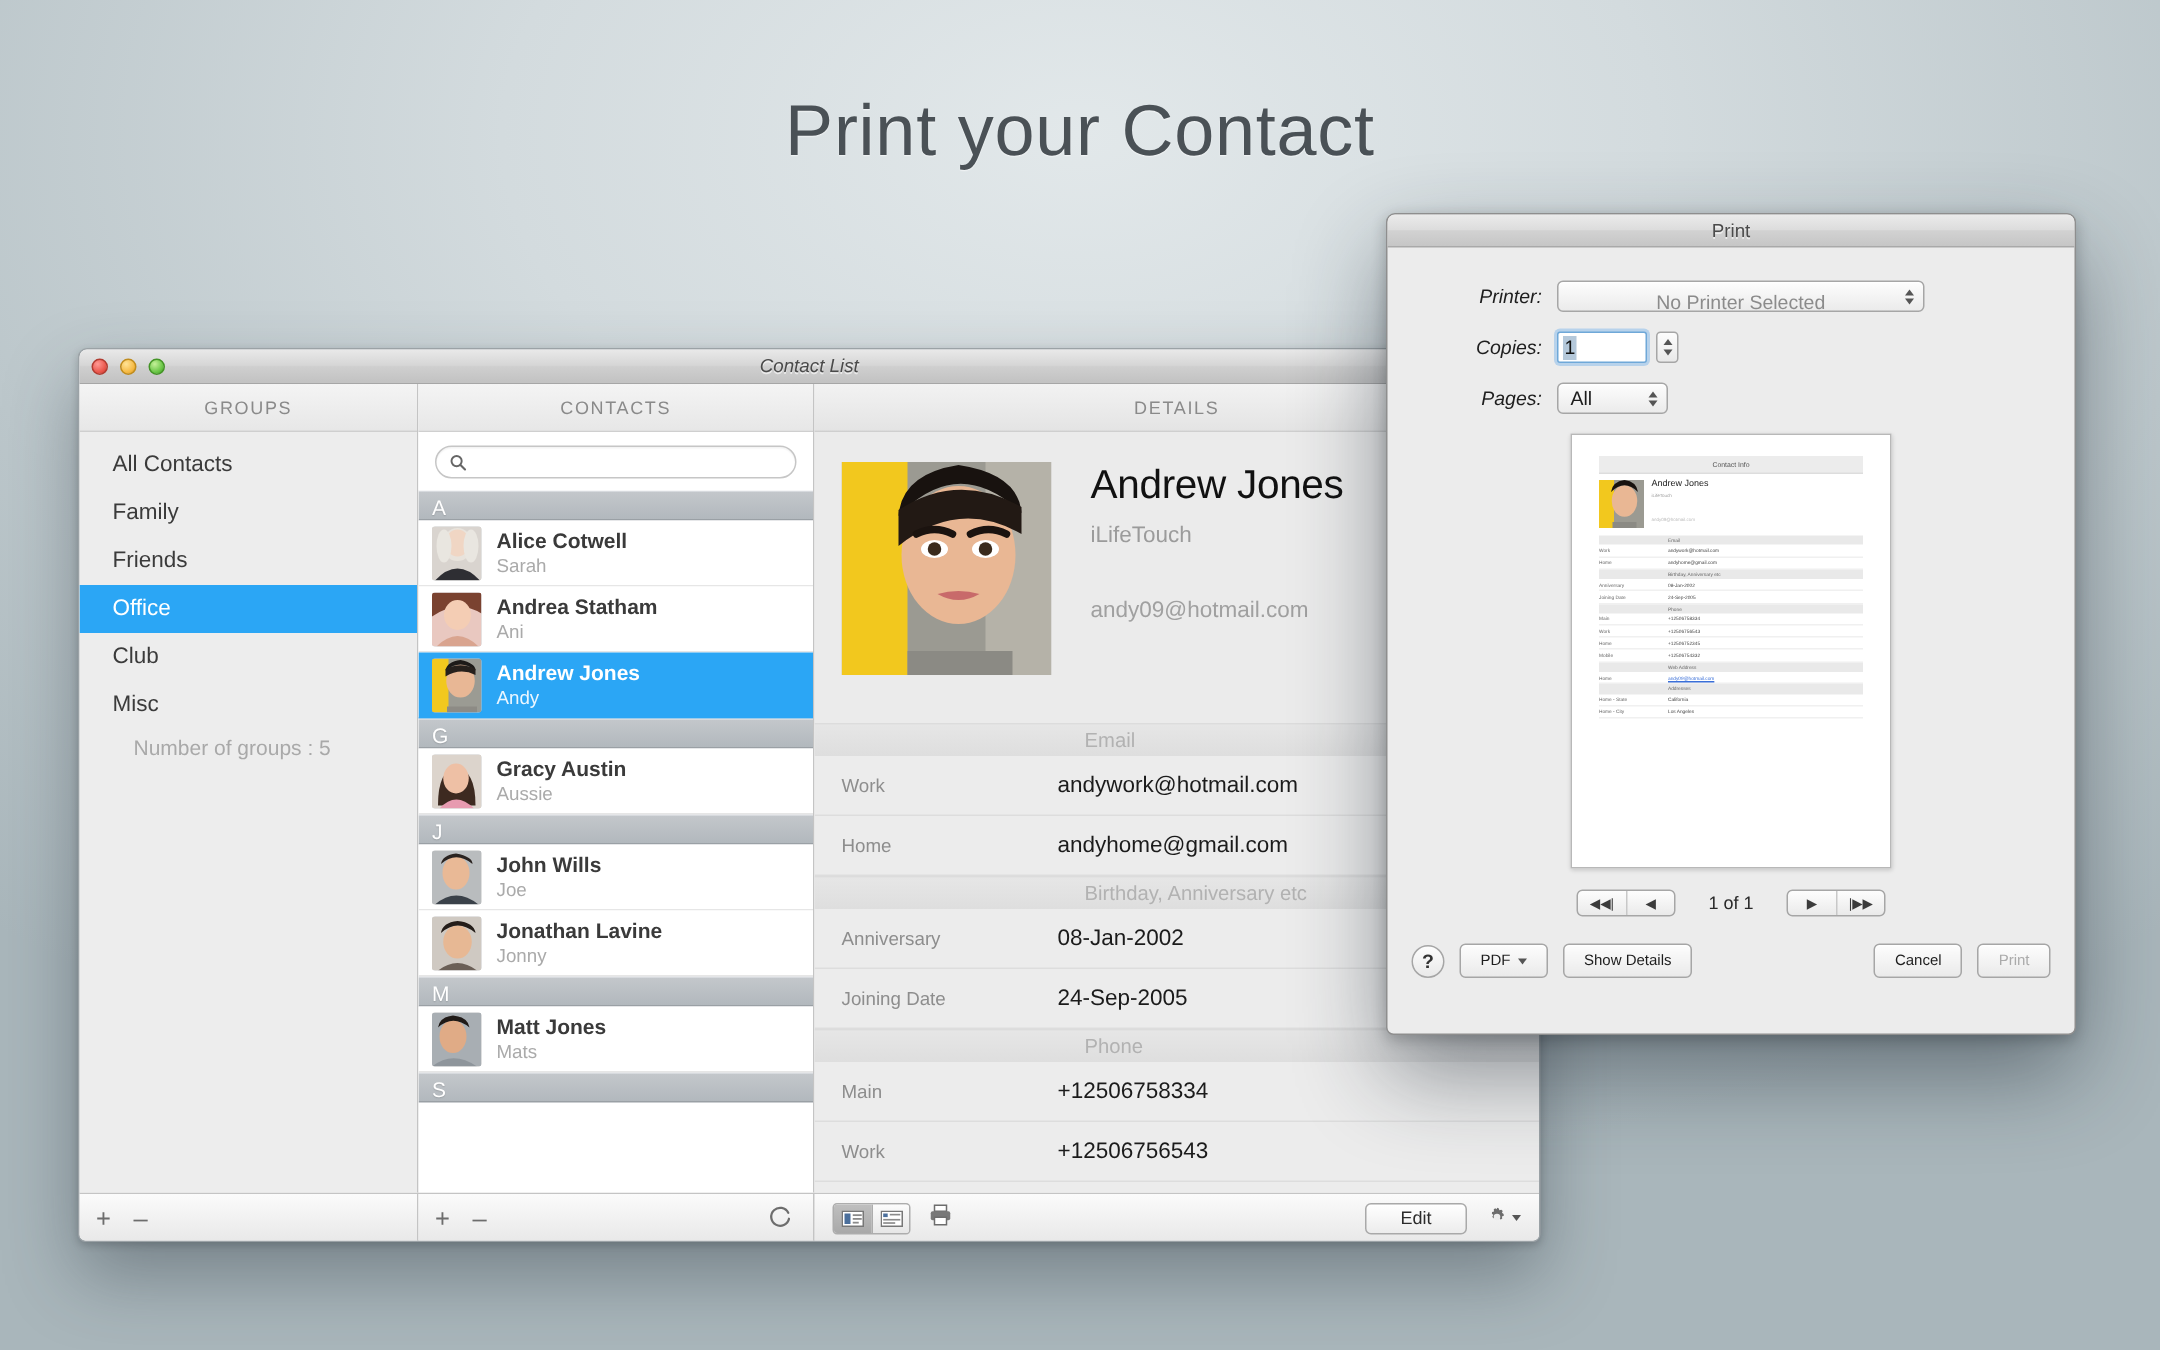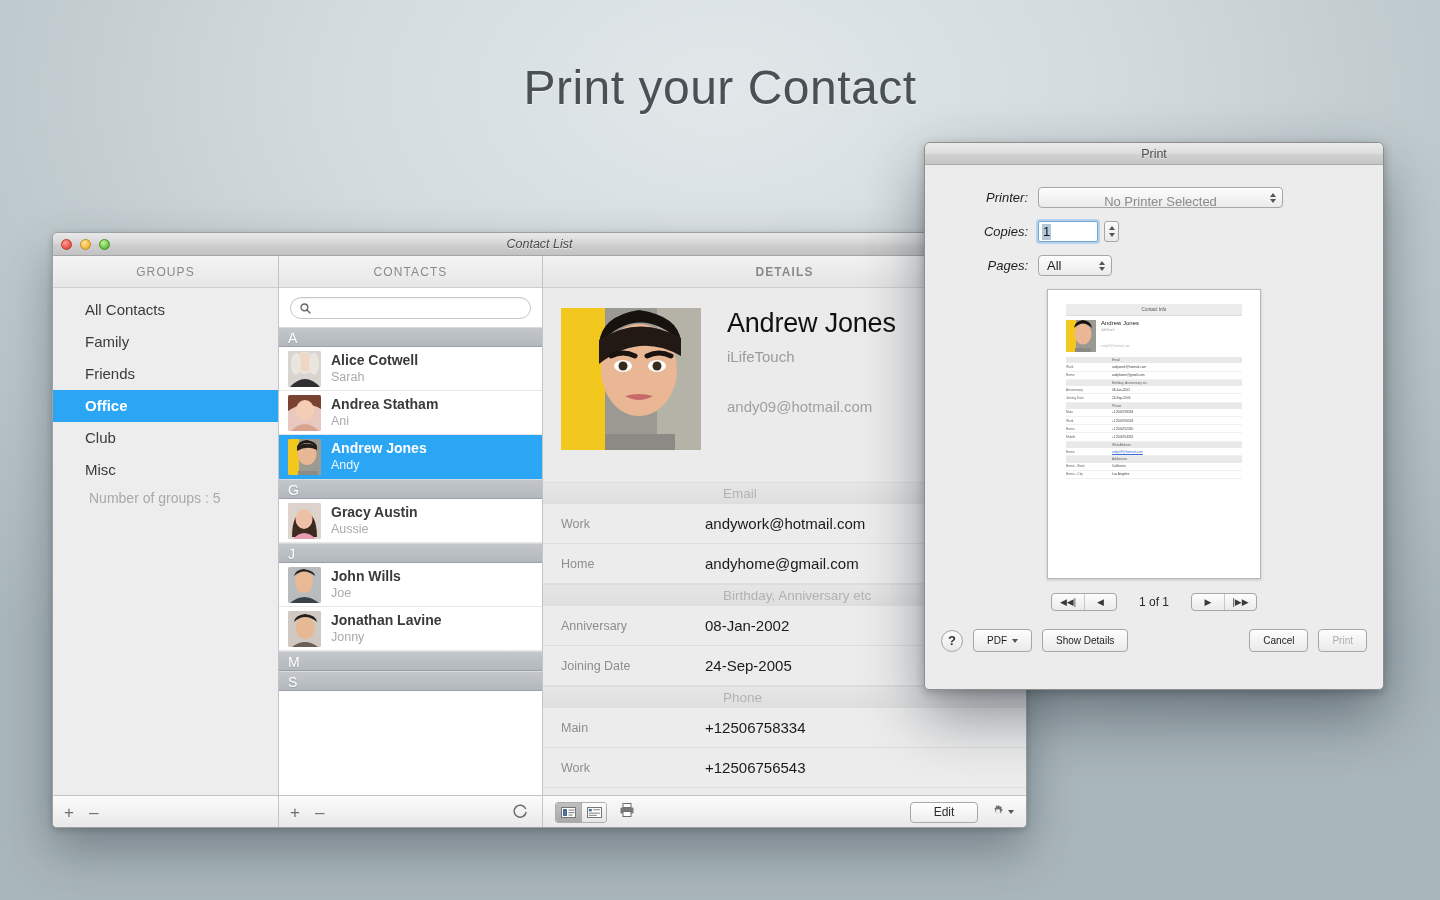--- a/index.html
+++ b/index.html
@@ -54,28 +54,28 @@
   .col-groups   { width: 226px; background:#ededed; border-right:1px solid #c4c4c4; position:relative; }
   .col-contacts { width: 264px; background:#fff;    border-right:1px solid #c4c4c4; position:relative; }
   .col-details  { flex: 1;      background:#ebebeb; position:relative; }
 
   .col-header {
     height: 32px; line-height: 32px; text-align: center;
     font-size: 12px; letter-spacing: 1.1px; color: #8a8a8a;
     background: linear-gradient(to bottom,#f4f4f4,#e7e7e7);
     border-bottom: 1px solid #cfcfcf;
   }
-  .col-details .col-header { background: linear-gradient(to bottom,#f2f2f2,#e4e4e4); font-weight: bold; }
+  .col-details .col-header { background: linear-gradient(to bottom,#f2f2f2,#e4e4e4); }
 
   
   .group-item {
-    height: 32px; line-height: 32px; padding-left: 32px;
+    height: 32px; line-height: 32px; padding-left: 22px;
     font-size: 15px; color: #3b3b3b;
   }
-  .group-item.selected { background: #2ba6f5; color: #fff; font-weight: 700; }
+  .group-item.selected { background: #2ba6f5; color: #fff; font-weight: 400; }
   .groups-count {
     margin-top: 4px; padding-left: 36px; font-size: 14px; color: #a9a9a9;
   }
 
   
   .search-wrap { padding: 9px 11px 8px; background:#fff; }
   .search-field {
     height: 22px; border: 1px solid #c6c6c6; border-radius: 11px;
     background: #fff; display: flex; align-items: center; padding: 0 9px;
     box-shadow: inset 0 1px 1px rgba(0,0,0,.05);
@@ -394,20 +394,34 @@
               </svg>
           </div>
           <div>
             <div class="c-name">Jonathan  Lavine</div>
             <div class="c-nick">Jonny</div>
           </div>
         </div>
 
         <div class="section-head">M</div>
 
+        <div class="contact-row">
+          <div class="avatar">
+            <svg class="face" viewBox="0 0 33 36" preserveAspectRatio="none">
+                <rect width="33" height="36" fill="#a8aeb3"></rect>
+                <ellipse cx="14" cy="16" rx="9" ry="11" fill="#e0ab86"></ellipse>
+                <path d="M4 10 Q14 1 25 10 Q24 3 14 2 Q5 3 4 10 Z" fill="#201a17"></path>
+                <path d="M0 36 Q14 25 30 36 Z" fill="#8e959b"></path>
+              </svg>
+          </div>
+          <div>
+            <div class="c-name">Matt Jones</div>
+            <div class="c-nick">Mats</div>
+          </div>
+        </div>
 
 
         <div class="section-head">S</div>
       </div>
     </div>
 
     <div class="col-details">
       <div class="col-header">DETAILS</div>
 
       <div class="details-inner">

